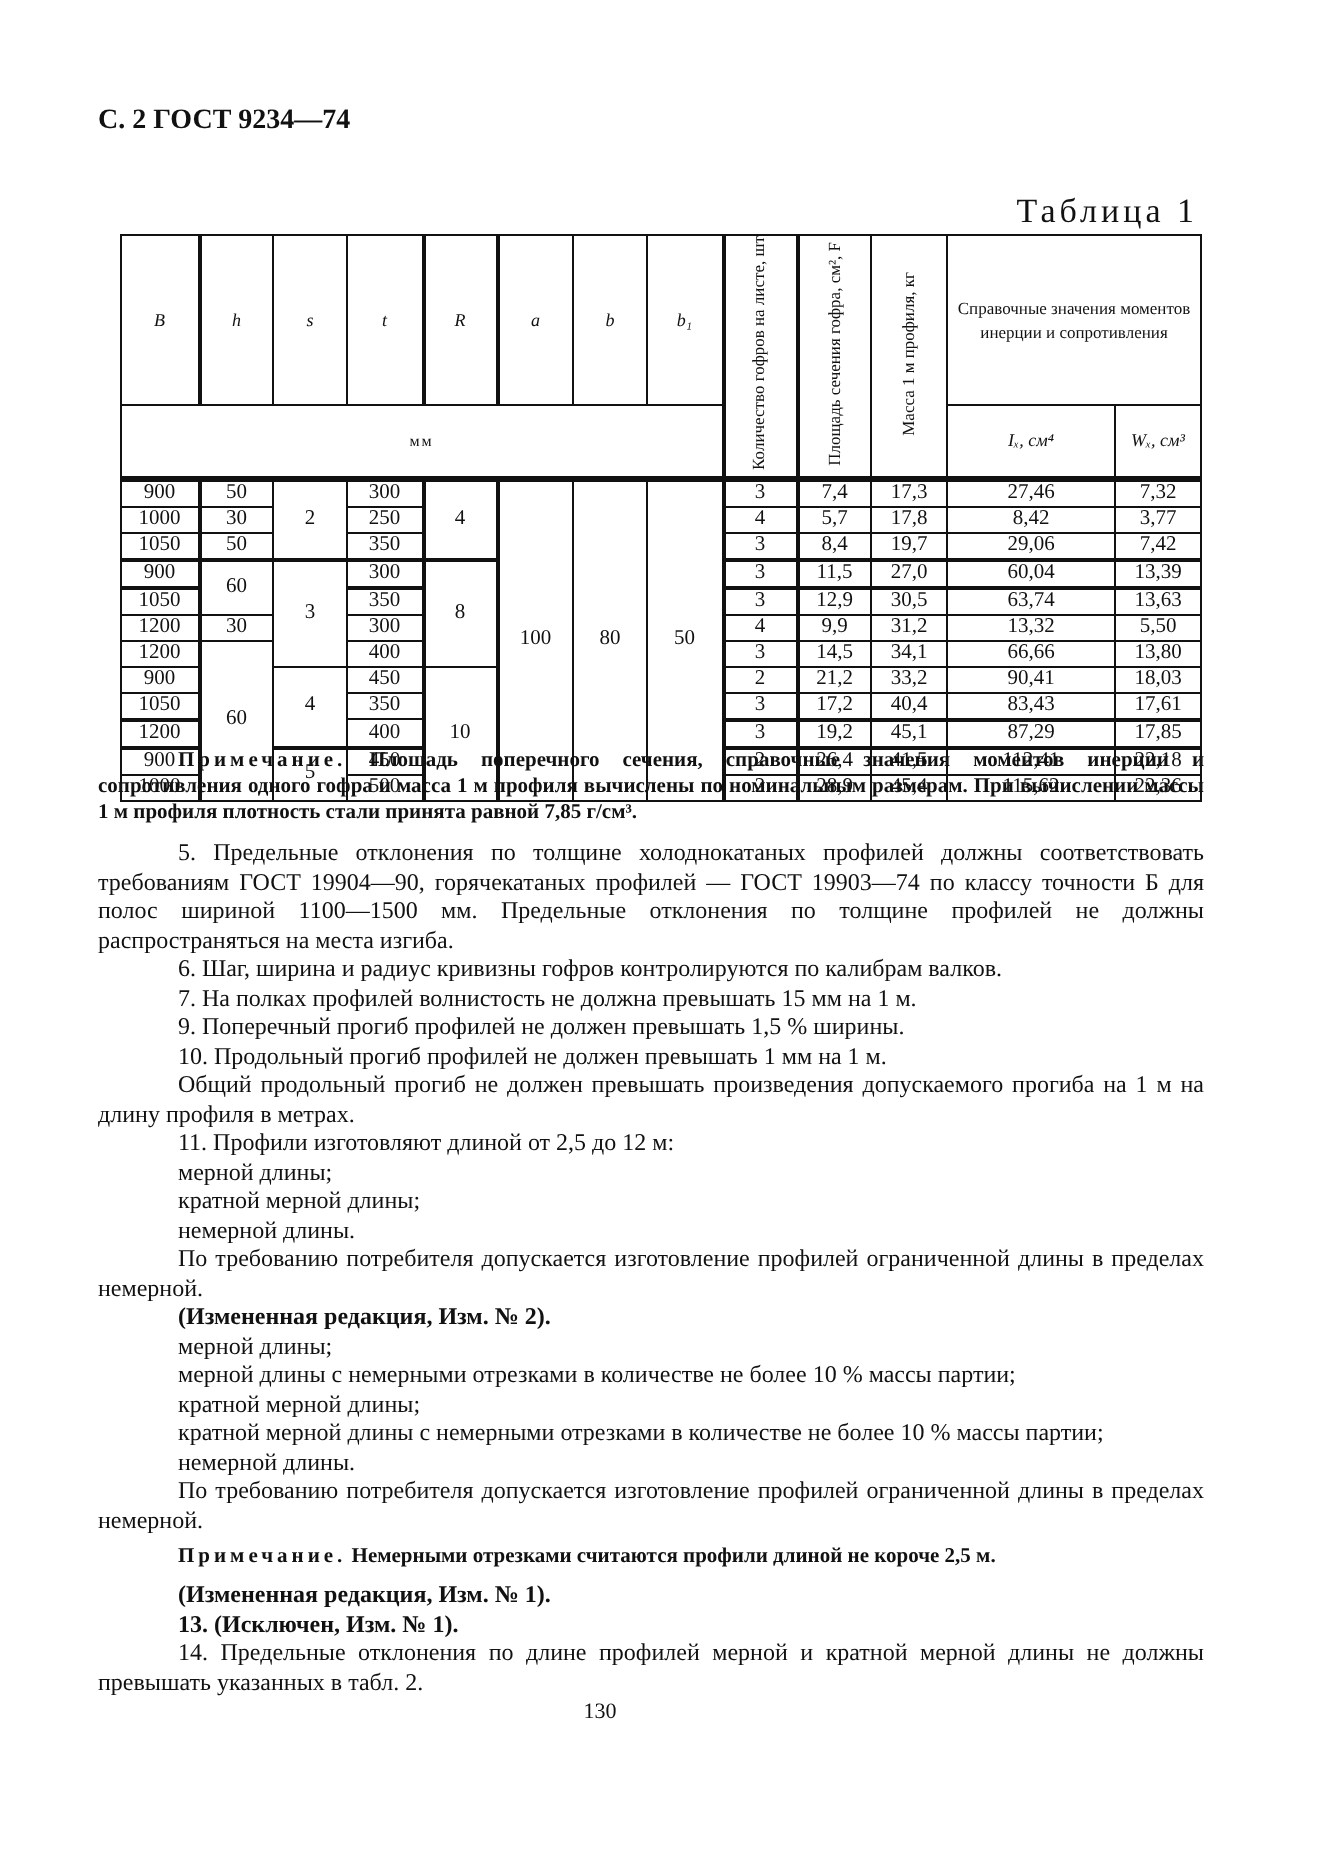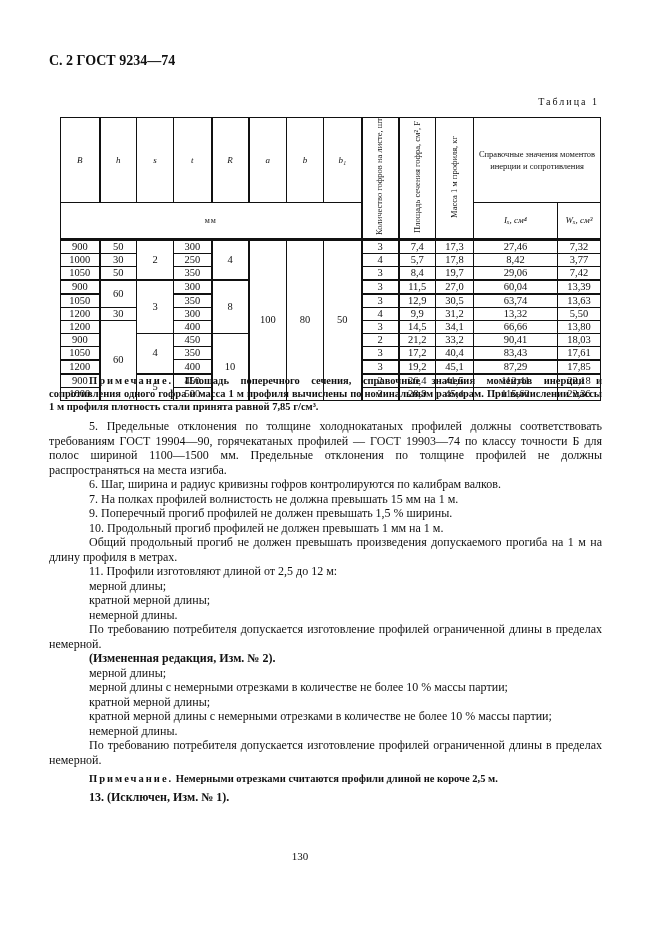--- a/index.html
+++ b/index.html
@@ -1,19 +1,19 @@
 <!DOCTYPE html>
 <html><head>
 <meta charset="utf-8">
 <style>
   html, body { margin:0; padding:0; background:#ffffff; }
   body { width:661px; height:936px; position:relative; overflow:hidden;
          font-family:"Liberation Serif", "DejaVu Serif", serif; color:#111; }
   .page-header { position:absolute; left:49px; top:53px; font-weight:bold; font-size:14px; }
-  .table-title { position:absolute; right:62px; top:96px; font-size:10px; letter-spacing:2px; }
+  .table-title { position:absolute; right:62px; top:96px; font-size:17px; letter-spacing:2px; }
   table.t1 { position:absolute; left:60px; top:117px; width:540px; border-collapse:collapse;
              table-layout:fixed; font-size:10.5px; }
   table.t1 td, table.t1 th { border:1px solid #111; padding:0 2px; text-align:center;
              font-weight:normal; line-height:12px; height:12px; }
   table.t1 th { font-style:italic; font-size:9px; }
   table.t1 th.hplain { font-style:normal; }
   table.t1 tr.hdr1 th { height:54px; }
   table.t1 tr.hdr2 th { height:22px;margin-left:16px; }
   .vert { writing-mode:vertical-rl; transform:rotate(180deg); font-size:8.5px; font-style:normal;
           line-height:9.5px; white-space:nowrap; display:inline-block; text-align:center; }
@@ -220,16 +220,18 @@
   <p class="p ind bold">(Измененная редакция, Изм. № 2).</p>
   <p class="p ind2">мерной длины;</p>
   <p class="p ind2">мерной длины с немерными отрезками в количестве не более 10 % массы партии;</p>
   <p class="p ind2">кратной мерной длины;</p>
   <p class="p ind2">кратной мерной длины с немерными отрезками в количестве не более 10 % массы партии;</p>
   <p class="p ind2">немерной длины.</p>
   <p class="p ind">По требованию потребителя допускается изготовление профилей ограниченной длины в пределах немерной.</p>
   <div style="height:5px"></div>
   <p class="p ind small"><span class="spaced">Примечание.</span><span> Немерными отрезками считаются профили длиной не короче 2,5 м.</span></p>
   <div style="height:5px"></div>
+  <p class="p ind bold">(Измененная редакция, Изм. № 1).</p>
   <p class="p ind bold">13. (Исключен, Изм. № 1).</p>
+  <p class="p ind">14. Предельные отклонения по длине профилей мерной и кратной мерной длины не должны превышать указанных в табл. 2.</p>
 </div>
 
 <div class="page-num">130</div>
 
 </body></html>

